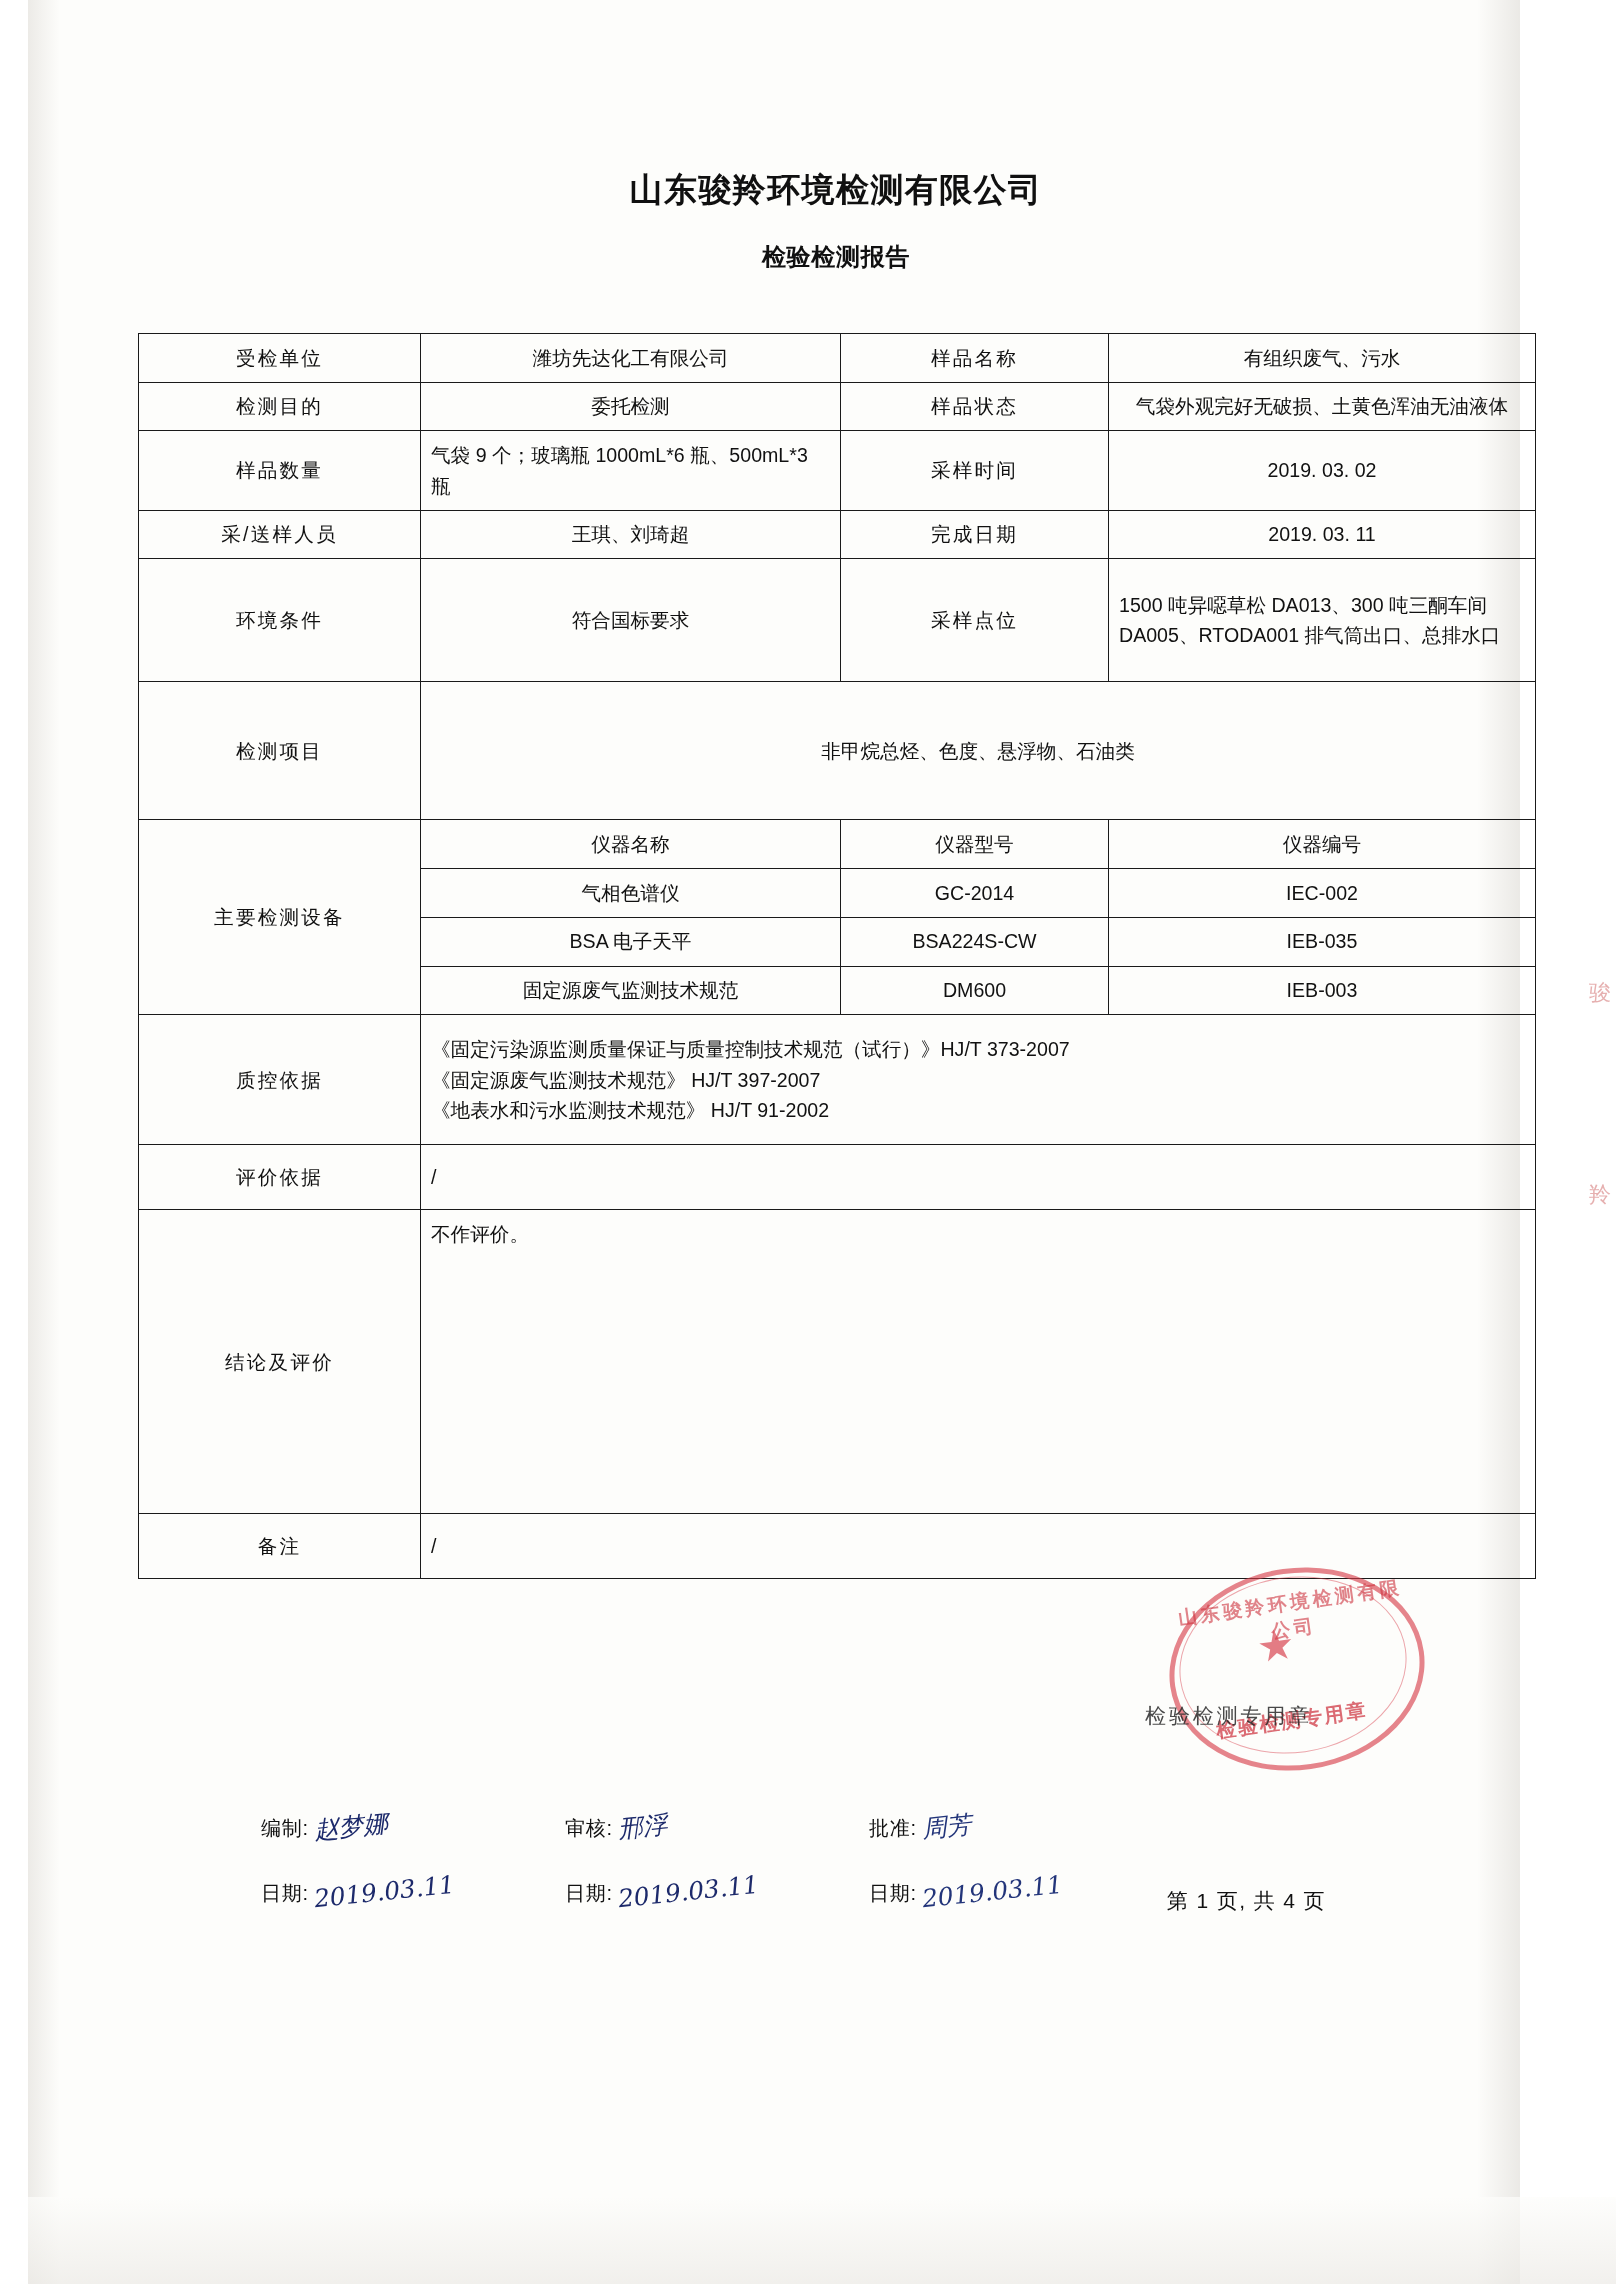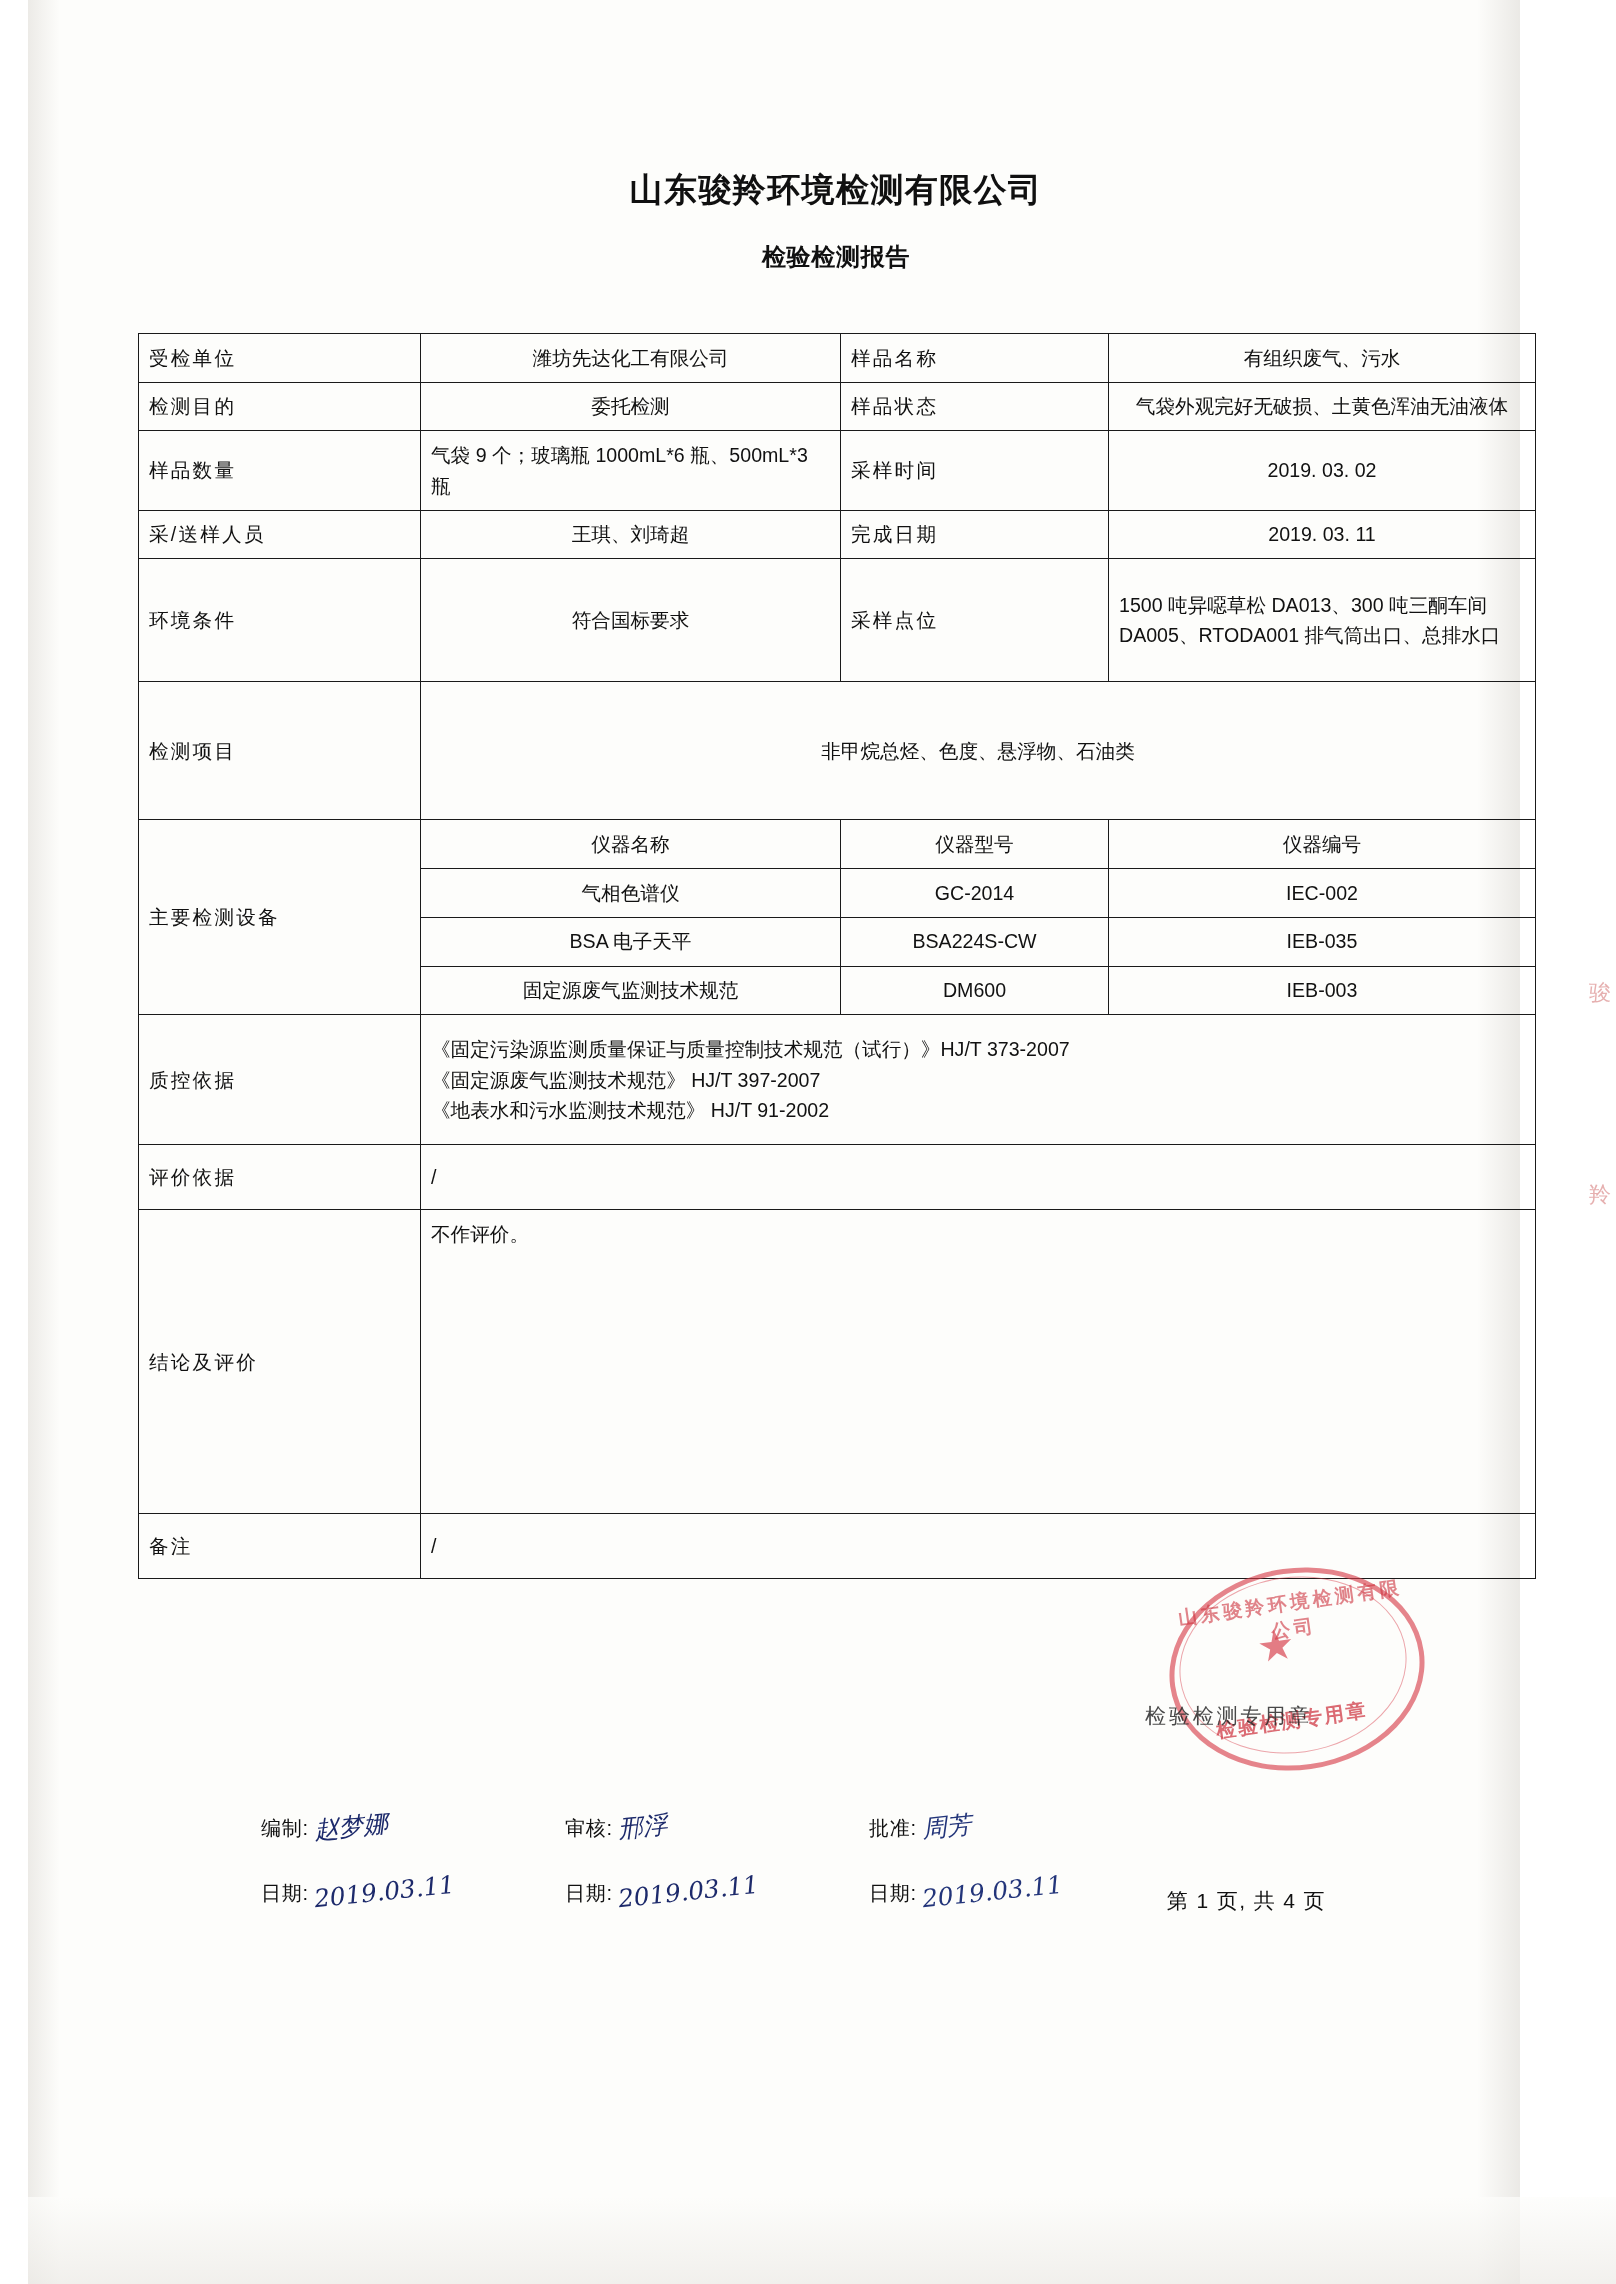--- a/index.html
+++ b/index.html
@@ -78,21 +78,21 @@
   }
   table.main td {
     border: 1.4px solid #1a1a1a;
     font-size: 19.6px;
     color: #111;
     padding: 8.7px 10px;
     vertical-align: middle;
     line-height: 1.55;
   }
   .c-label {
-    text-align: left;
+    text-align: center;
     letter-spacing: 2.2px;
   }
   .c-center { text-align: center; }
   .c-left { text-align: left; }
 
   .sign-row {
     position: absolute;
     left: 110px;
     top: 1810px;
     width: 1398px;

